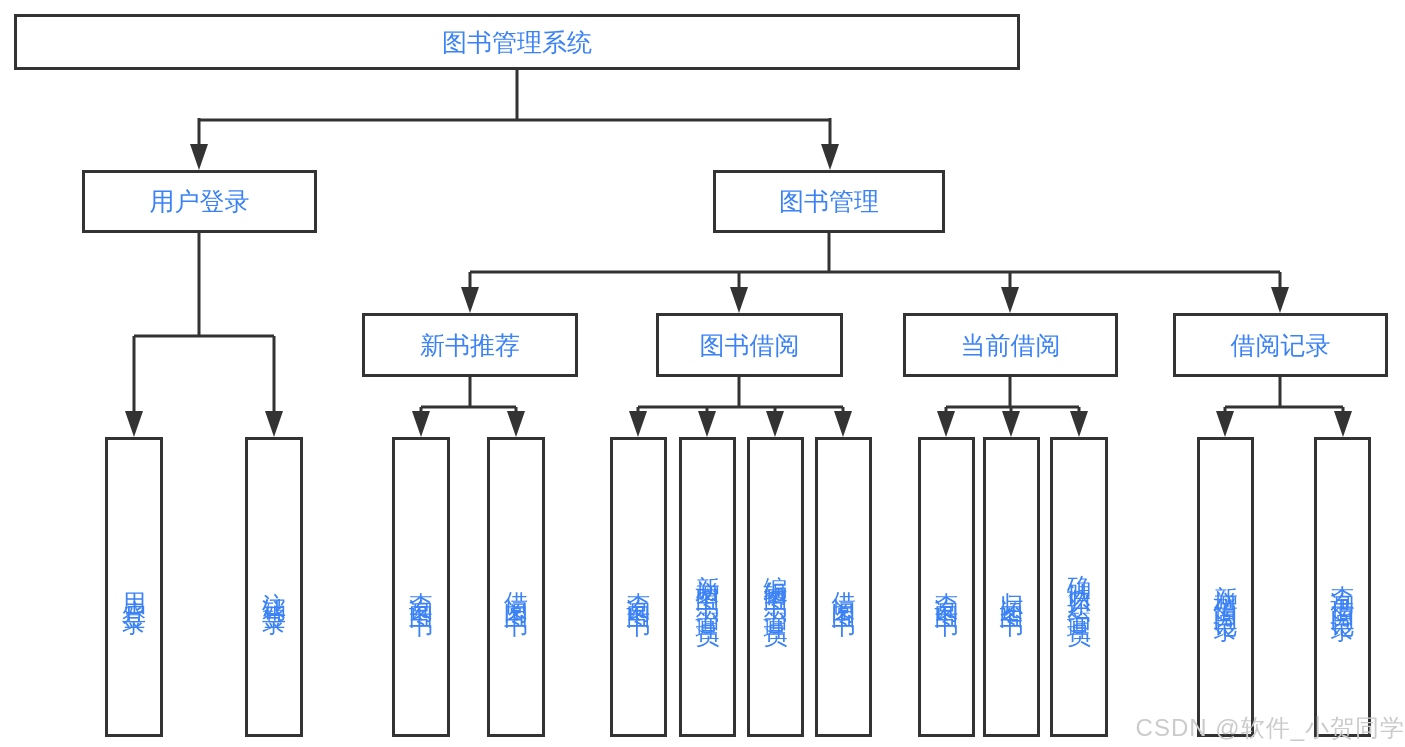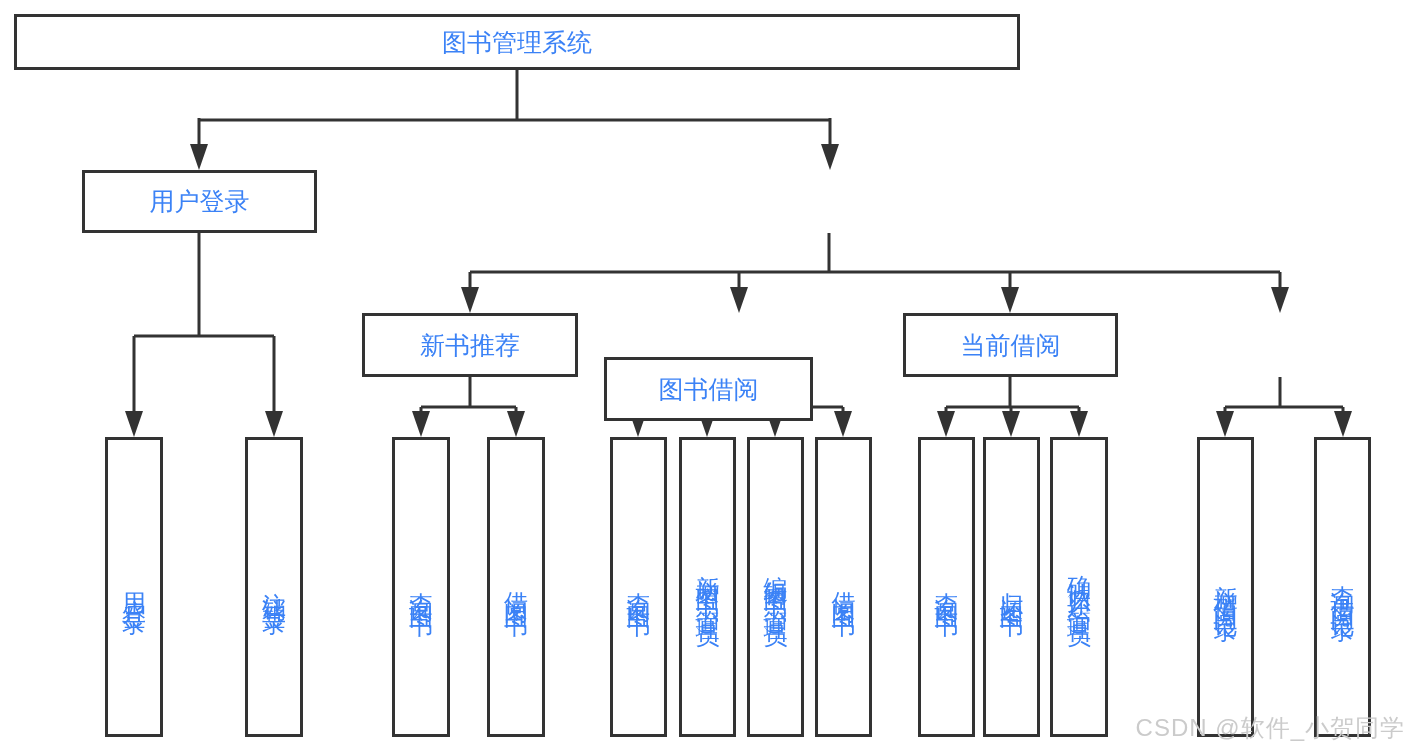--- a/index.html
+++ b/index.html
@@ -75,29 +75,35 @@
     </g>
   </svg>
 
   <div class="node" style="left:14px;top:14px;width:1006px;height:56px;">
     <span>图书管理系统</span>
   </div>
 
   <div class="node" style="left:82px;top:170px;width:235px;height:63px;">
     <span>用户登录</span>
   </div>
+  <div class="node" style="left:713px;top:170px;width:232px;height:63px;">
+    <span>图书管理</span>
+  </div>
 
   <div class="node" style="left:362px;top:313px;width:216px;height:64px;">
     <span>新书推荐</span>
   </div>
-  <div class="node" style="left:604px;top:313px;width:209px;height:64px;margin-top:44px;">
+  <div class="node" style="left:656px;top:313px;width:187px;height:64px;">
     <span>图书借阅</span>
   </div>
   <div class="node" style="left:903px;top:313px;width:215px;height:64px;">
     <span>当前借阅</span>
+  </div>
+  <div class="node" style="left:1173px;top:313px;width:215px;height:64px;">
+    <span>借阅记录</span>
   </div>
 
   <div class="node v" style="left:105px;top:437px;width:58px;height:300px;">
     <span>用户登录</span>
   </div>
   <div class="node v" style="left:245px;top:437px;width:58px;height:300px;">
     <span>注销登录</span>
   </div>
 
   <div class="node v" style="left:392px;top:437px;width:58px;height:300px;">

